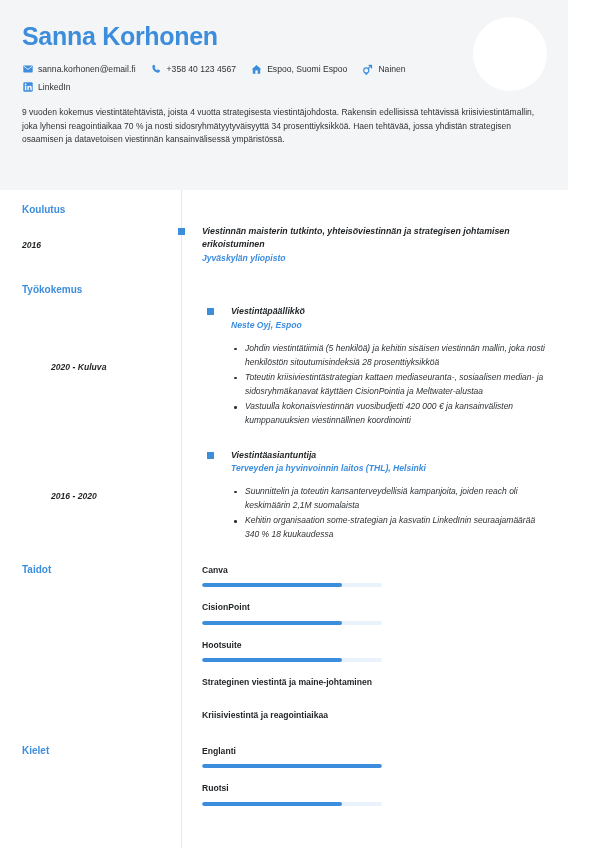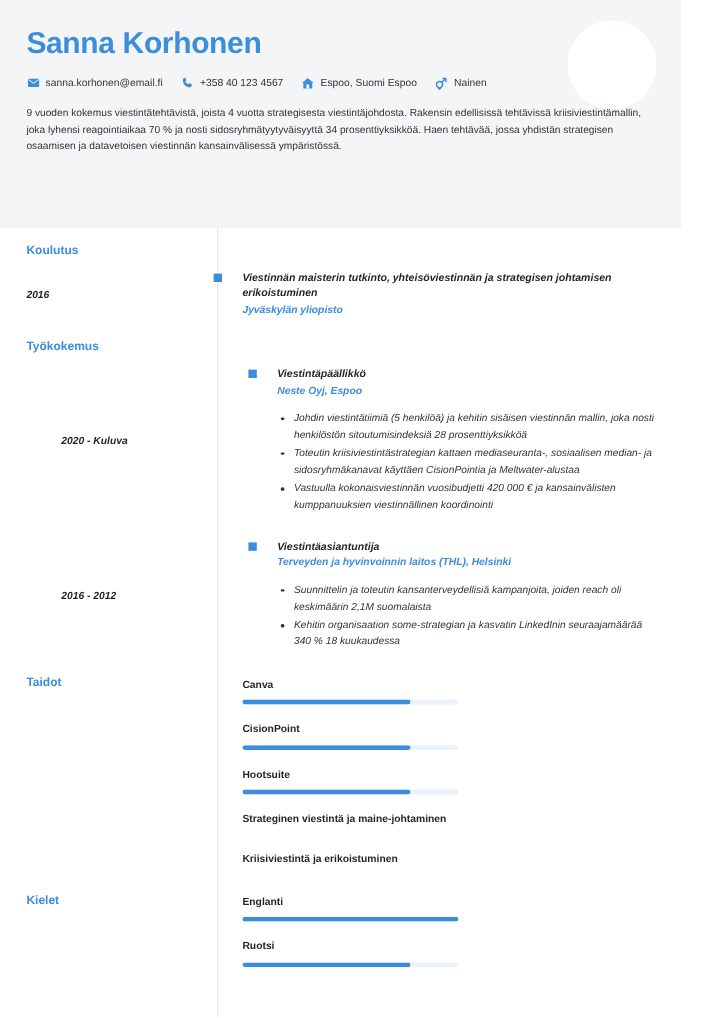--- a/index.html
+++ b/index.html
@@ -302,20 +302,33 @@
           <div class="contact-item">
             <span class="ci-icon">
               <svg viewBox="0 0 16 16" width="11" height="11">
                 <circle cx="6.2" cy="9.4" r="3.7" fill="none" stroke="#3d8ddd" stroke-width="1.7"></circle>
                 <path d="M9.1 6.6 L13.6 2.2" stroke="#3d8ddd" stroke-width="1.7" fill="none" stroke-linecap="round"></path>
                 <path d="M10.3 2.1 L13.9 2.1 L13.9 5.7" stroke="#3d8ddd" stroke-width="1.7" fill="none" stroke-linecap="round" stroke-linejoin="round"></path>
                 <path d="M6.2 13.1 L6.2 15.3 M4.8 14.2 L7.6 14.2" stroke="#3d8ddd" stroke-width="1.5" stroke-linecap="round"></path>
               </svg>
             </span>
             <span>Nainen</span>
+          </div>
+        </div>
+      <div class="contact-line" id="contacts-row2">
+          <div class="contact-item">
+            <span class="ci-icon">
+              <svg viewBox="0 0 16 16" width="10" height="10">
+                <rect x="0.5" y="0.5" width="15" height="15" rx="2" fill="#3d8ddd"></rect>
+                <rect x="3" y="6.2" width="2.3" height="7" fill="#ffffff"></rect>
+                <circle cx="4.15" cy="3.9" r="1.35" fill="#ffffff"></circle>
+                <path d="M7 6.2h2.2v1c.4-.7 1.2-1.2 2.2-1.2 1.7 0 2.6 1 2.6 3v4.2h-2.3V9.4c0-1-.4-1.6-1.3-1.6-.8 0-1.2.5-1.2 1.6v3.8H7z" fill="#ffffff"></path>
+              </svg>
+            </span>
+            <span>LinkedIn</span>
           </div>
         </div>
     </div>
 
     <div class="summary">9 vuoden kokemus viestintätehtävistä, joista 4 vuotta strategisesta viestintäjohdosta. Rakensin edellisissä tehtävissä kriisiviestintämallin, joka lyhensi reagointiaikaa 70 % ja nosti sidosryhmätyytyväisyyttä 34 prosenttiyksikköä. Haen tehtävää, jossa yhdistän strategisen osaamisen ja datavetoisen viestinnän kansainvälisessä ympäristössä.</div>
 
     <div class="avatar"></div>
   </div>
 
   <div class="body">
@@ -355,21 +368,21 @@
               <div class="entry-title">Viestintäpäällikkö</div>
               <div class="entry-org">Neste Oyj, Espoo</div>
               <ul class="entry-bullets">
                 <li>Johdin viestintätiimiä (5 henkilöä) ja kehitin sisäisen viestinnän mallin, joka nosti henkilöstön sitoutumisindeksiä 28 prosenttiyksikköä</li>
                 <li>Toteutin kriisiviestintästrategian kattaen mediaseuranta-, sosiaalisen median- ja sidosryhmäkanavat käyttäen CisionPointia ja Meltwater-alustaa</li>
                 <li>Vastuulla kokonaisviestinnän vuosibudjetti 420 000 € ja kansainvälisten kumppanuuksien viestinnällinen koordinointi</li>
               </ul>
             </div>
           </div>
           <div class="entry">
-            <div class="entry-date">2016 - 2012</div>
+            <div class="entry-date">2016 - 2020</div>
             <div class="entry-body">
               <div class="entry-marker"></div>
               <div class="entry-title">Viestintäasiantuntija</div>
               <div class="entry-org">Terveyden ja hyvinvoinnin laitos (THL), Helsinki</div>
               <ul class="entry-bullets">
                 <li>Suunnittelin ja toteutin kansanterveydellisiä kampanjoita, joiden reach oli keskimäärin 2,1M suomalaista</li>
                 <li>Kehitin organisaation some-strategian ja kasvatin LinkedInin seuraajamäärää 340 % 18 kuukaudessa</li>
               </ul>
             </div>
           </div>
@@ -398,21 +411,21 @@
               <div class="skill-cell">
                 <div class="skill-name">Hootsuite</div>
                 <div class="skill-bar">
                   <span style="width: 78%;"></span>
                 </div>
               </div>
               <div class="skill-cell">
                 <div class="skill-name">Strateginen viestintä ja maine-johtaminen</div>
               </div>
               <div class="skill-cell">
-                <div class="skill-name">Kriisiviestintä ja erikoistuminen</div>
+                <div class="skill-name">Kriisiviestintä ja reagointiaikaa</div>
               </div>
             </div>
         </div>
       </div>
     </div>
 
     <div class="section-block sp-languages">
       <div class="section">
         <div class="section-side">
           <div class="section-title">Kielet</div>

